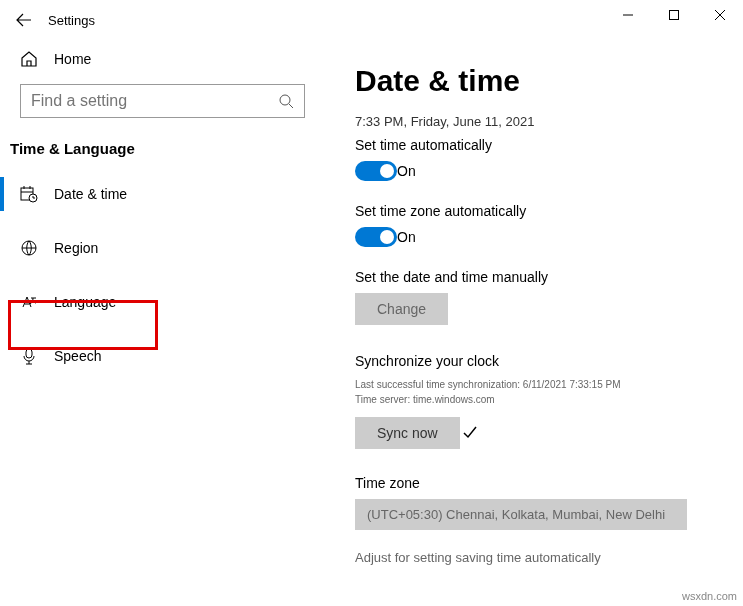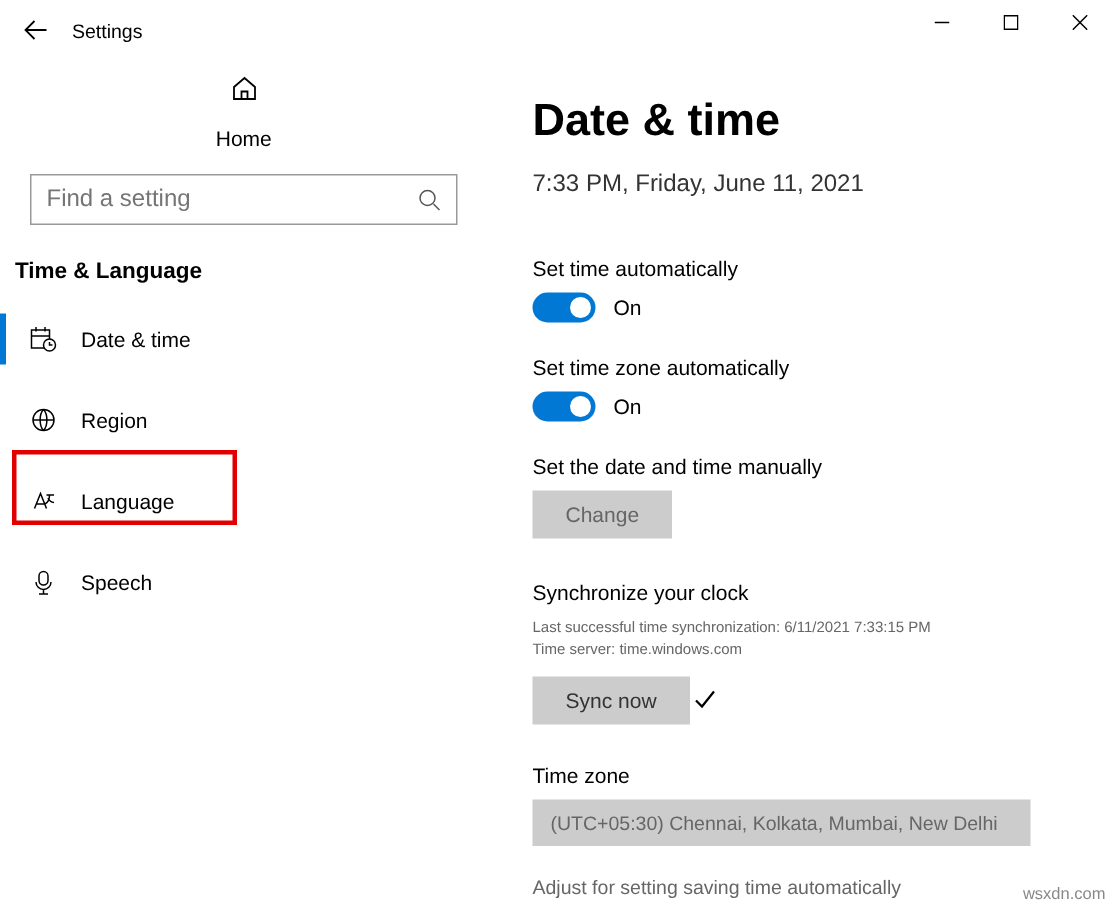--- a/index.html
+++ b/index.html
@@ -4,35 +4,35 @@
 <style>
 * { box-sizing: border-box; margin: 0; padding: 0; }
 body { font-family: "Segoe UI", Arial, sans-serif; background: #fff; color: #000; font-size: 14px; width: 743px; height: 606px; overflow: hidden; position: relative; }
 .titlebar { display: flex; align-items: center; height: 40px; padding-left: 4px; }
 .back-btn { width: 40px; height: 40px; display: flex; align-items: center; justify-content: center; cursor: pointer; }
 .title { margin-left: 4px; font-size: 13px; }
 .win-controls { position: absolute; top: 0; right: 0; display: flex; }
 .win-btn { width: 46px; height: 30px; display: flex; align-items: center; justify-content: center; cursor: pointer; }
 .layout { display: flex; height: calc(100% - 40px); }
 .sidebar { width: 325px; padding: 0; }
-.home-row { display: flex; align-items: center; padding: 10px 20px; gap: 16px; cursor: pointer; flex-direction: column; }
+.home-row { display: flex; align-items: center; padding: 10px 20px; gap: 16px; cursor: pointer; }
 .search-box { margin: 6px 20px 18px 20px; height: 34px; border: 1px solid #999; display: flex; align-items: center; padding: 0 10px; }
 .search-box input { border: none; outline: none; flex: 1; font-size: 16px; background: transparent; }
 .category { font-weight: 600; font-size: 15px; padding: 4px 20px 16px 10px; }
 .nav-item { display: flex; align-items: center; padding: 12px 20px 12px 20px; gap: 16px; cursor: pointer; margin-bottom: 12px; }
 .nav-item.selected { position: relative; }
 .nav-item.selected::before { content:""; position:absolute; left:0; top:4px; bottom:4px; width:4px; background:#0078d4; }
 .highlight-box { border: 3px solid #e00000; position: absolute; left: 8px; top: 300px; width: 150px; height: 50px; pointer-events:none; }
 .content { flex: 1; padding: 24px 30px 0 30px; overflow-y: auto; }
 .content::-webkit-scrollbar { width: 4px; }
 .content::-webkit-scrollbar-thumb { background: #ccc; }
 h1 { font-weight: 600; font-size: 30px; margin-bottom: 16px; }
-.subtext { color: #333; font-size: 16px; margin-bottom: 39px; }
+.subtext { color: #333; font-size: 13px; margin-bottom: 8px; }
 .setting-label { font-size: 14px; margin-bottom: 8px; }
-.toggle-row { display: flex; align-items: center; gap: 12px; margin-bottom: 22px; }
+.toggle-row { display: flex; align-items: center; margin-bottom: 22px; }
 .toggle { width: 42px; height: 20px; border-radius: 10px; background: #0078d4; position: relative; cursor: pointer; }
 .toggle::after { content:""; position:absolute; right:3px; top:3px; width:14px; height:14px; background:#fff; border-radius:50%; }
 .btn { background: #ccc; border: none; padding: 8px 22px; font-size: 14px; color:#666; cursor: default; margin-bottom: 28px; }
 .btn.sync { color:#333; cursor:pointer; margin-bottom:0; }
 .sync-row { display:flex; align-items:center; gap:2px; margin-top:10px; margin-bottom:26px; }
 .gray-text { color:#666; font-size:10px; line-height:1.5; }
 .section-title { font-size:14px; margin-bottom:8px; }
 .dropdown { background:#ccc; width: 332px; padding: 8px 12px; color:#666; font-size:13px; margin-bottom:20px; }
 .footer-note { color:#666; font-size:13px; }
 .watermark { position:absolute; bottom:4px; right:6px; font-size:11px; color:#888; }

